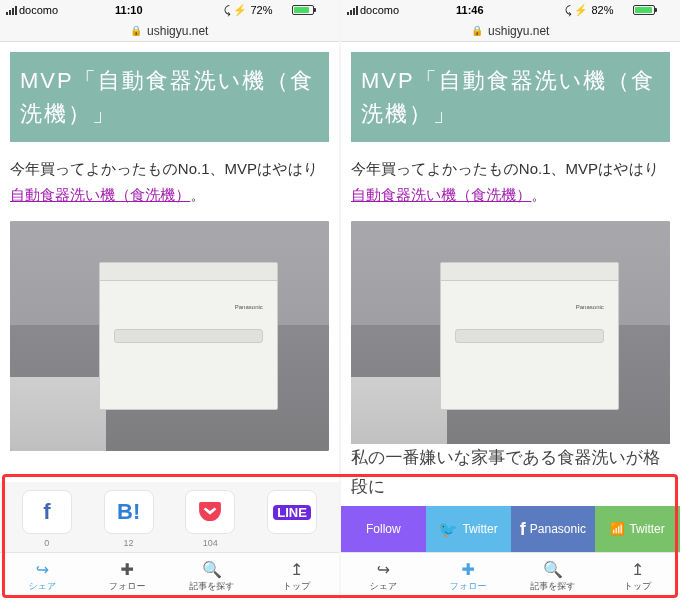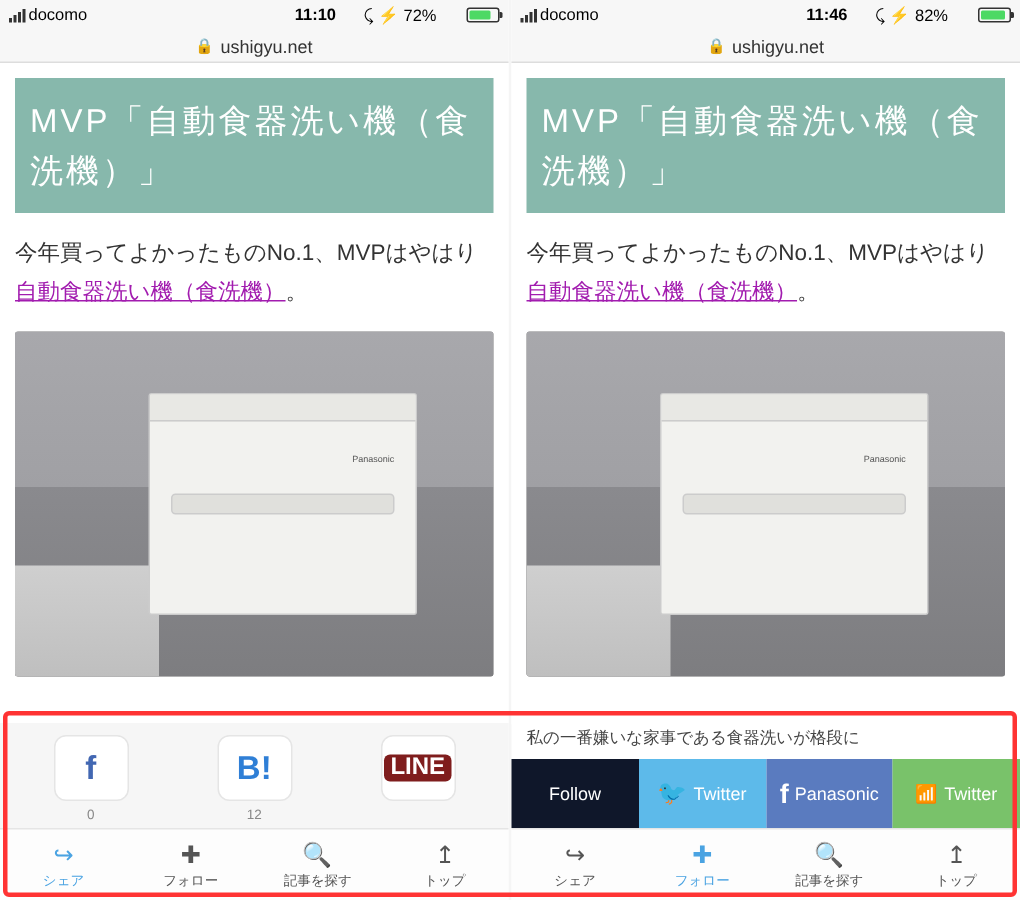--- a/index.html
+++ b/index.html
@@ -1,21 +1,21 @@
 <!DOCTYPE html>
 <html><head>
 <meta charset="utf-8">
 <style>
 *{margin:0;padding:0;box-sizing:border-box;font-family:-apple-system,Helvetica,Arial,sans-serif}
 body{width:680px;height:600px;background:#f5f5f5;display:flex;gap:2px}
 .phone{width:339px;height:600px;background:#fff;display:flex;flex-direction:column;position:relative}
 .status{height:20px;background:#f7f7f7;display:flex;align-items:center;font-size:11px;padding:0 6px}
 .status .left{flex:1;display:flex;align-items:center;gap:2px}
-.status .center{flex:1;text-align:right;font-weight:600}
-.status .right{flex:1;display:flex;justify-content:flex-end;align-items:center;gap:18px}
+.status .center{flex:1;text-align:left;font-weight:600}
+.status .right{flex:1;display:flex;align-items:center;gap:18px}
 .battery{width:22px;height:10px;border:1px solid #333;border-radius:2px;position:relative;margin-left:2px}
 .battery:after{content:"";position:absolute;right:-3px;top:2px;width:2px;height:4px;background:#333;border-radius:0 1px 1px 0}
 .battery-fill{position:absolute;top:1px;left:1px;height:6px;background:#4cd964;border-radius:1px}
 .navbar{height:22px;background:#f7f7f7;border-bottom:1px solid #ddd;display:flex;align-items:center;justify-content:center;font-size:12px;color:#333;gap:4px}
 .lock{font-size:10px}
 .content{flex:1;overflow:hidden;padding:10px 10px 0 10px;background:#fff}
 .heading{background:#87b8ac;color:#fff;font-size:22px;padding:12px 10px;letter-spacing:2px;line-height:1.5}
 .para{font-size:15px;margin:14px 0;line-height:1.7;color:#333}
 .link{color:#a21caf;text-decoration:underline}
 .photo{width:100%;height:230px;background:#888;border-radius:2px;position:relative;overflow:hidden}
@@ -29,25 +29,25 @@
 .sharebar{display:flex;justify-content:space-around;align-items:flex-start;padding:8px 6px 4px 6px}
 .shareitem{display:flex;flex-direction:column;align-items:center;gap:4px}
 .sharebtn{width:50px;height:44px;border-radius:8px;background:#fff;border:1px solid #e5e5e5;display:flex;align-items:center;justify-content:center;font-size:22px;font-weight:700}
 .sharecnt{font-size:9px;color:#888}
 .followbar{display:flex;height:46px}
 .fbtn{flex:1;display:flex;align-items:center;justify-content:center;gap:4px;color:#fff;font-size:12px;font-weight:500}
 .tabbar{display:flex;height:48px;border-top:1px solid #e5e5e5;background:#fdfdfd}
 .tab{flex:1;display:flex;flex-direction:column;align-items:center;justify-content:center;gap:1px;color:#555;font-size:9px}
 .tab.active{color:#4aa3e2}
 .tabicon{font-size:16px}
-.tw{color:#5dbaea}.fb{color:#4267b2}.hb{color:#2f7fd6}.pk{color:#ef4056}.ln{background:#7f1d1d;color:#fff;font-size:16px;font-weight:700;padding:0 4px;border-radius:4px}
+.tw{color:#5dbaea}.fb{color:#4267b2}.hb{color:#2f7fd6}.pk{color:#ef4056}.ln{background:#6d28d9;color:#fff;font-size:13px;font-weight:700;padding:0 4px;border-radius:4px}
 .highlight{position:absolute;left:2px;bottom:2px;width:676px;height:124px;border:3px solid #ff3333;border-radius:4px;pointer-events:none;z-index:10}
 .signal{display:flex;align-items:flex-end;gap:1px;height:9px}
 .sbar{width:2px;background:#333}
-.truncated{color:#444;font-size:11px;line-height:1.7;padding:0 10px 4px 10px}
+.truncated{color:#444;font-size:17px;line-height:1.7;padding:0 10px 4px 10px}
 </style>
 </head>
 <body>
 
 <div class="phone">
   <div class="status">
     <div class="left">
       <div class="signal">
           <div class="sbar" style="height:3px"></div>
           <div class="sbar" style="height:5px"></div>
@@ -91,20 +91,28 @@
           </div>
           <span class="sharecnt">0</span>
         </div>
       <div class="shareitem">
           <div class="sharebtn hb">
             <span>B!</span>
           </div>
           <span class="sharecnt">12</span>
         </div>
       <div class="shareitem">
+          <div class="sharebtn pk">
+            <svg width="22" height="20" viewBox="0 0 24 22">
+              <path fill="#ef4056" d="M22 0H2a2 2 0 00-2 2v7a12 12 0 0024 0V2a2 2 0 00-2-2zm-10 14L5 8l2-2 5 4 5-4 2 2-7 6z"></path>
+            </svg>
+          </div>
+          <span class="sharecnt">104</span>
+        </div>
+      <div class="shareitem">
           <div class="sharebtn" style="padding:0">
             <div class="ln">LINE</div>
           </div>
         </div>
       <div style="position:absolute;inset:0;display:flex;align-items:center;justify-content:center;z-index:-1;color:#ccc;font-size:13px;letter-spacing:1px">約できるようになりました。</div>
     </div>
     <div class="tabbar">
       <div class="tab active">
           <span class="tabicon">↪</span>
           <span>シェア</span>
@@ -159,21 +167,21 @@
       <div class="washer">
           <div class="washer-top"></div>
           <div class="washer-label">Panasonic</div>
           <div class="washer-handle"></div>
         </div>
     </div>
   </div>
   <div class="truncated">私の一番嫌いな家事である食器洗いが格段に</div>
   <div class="bottombars">
     <div class="followbar">
-      <div class="fbtn" style="background:#0f172a">
+      <div class="fbtn" style="background:#8b5cf6">
           <span>Follow</span>
         </div>
       <div class="fbtn" style="background:#5dbaea">
           <span style="font-size:16px">🐦</span>
           <span>Twitter</span>
         </div>
       <div class="fbtn" style="background:#5a7bbf">
           <span style="font-weight:700;font-size:18px">f</span>
           <span>Panasonic</span>
         </div>

